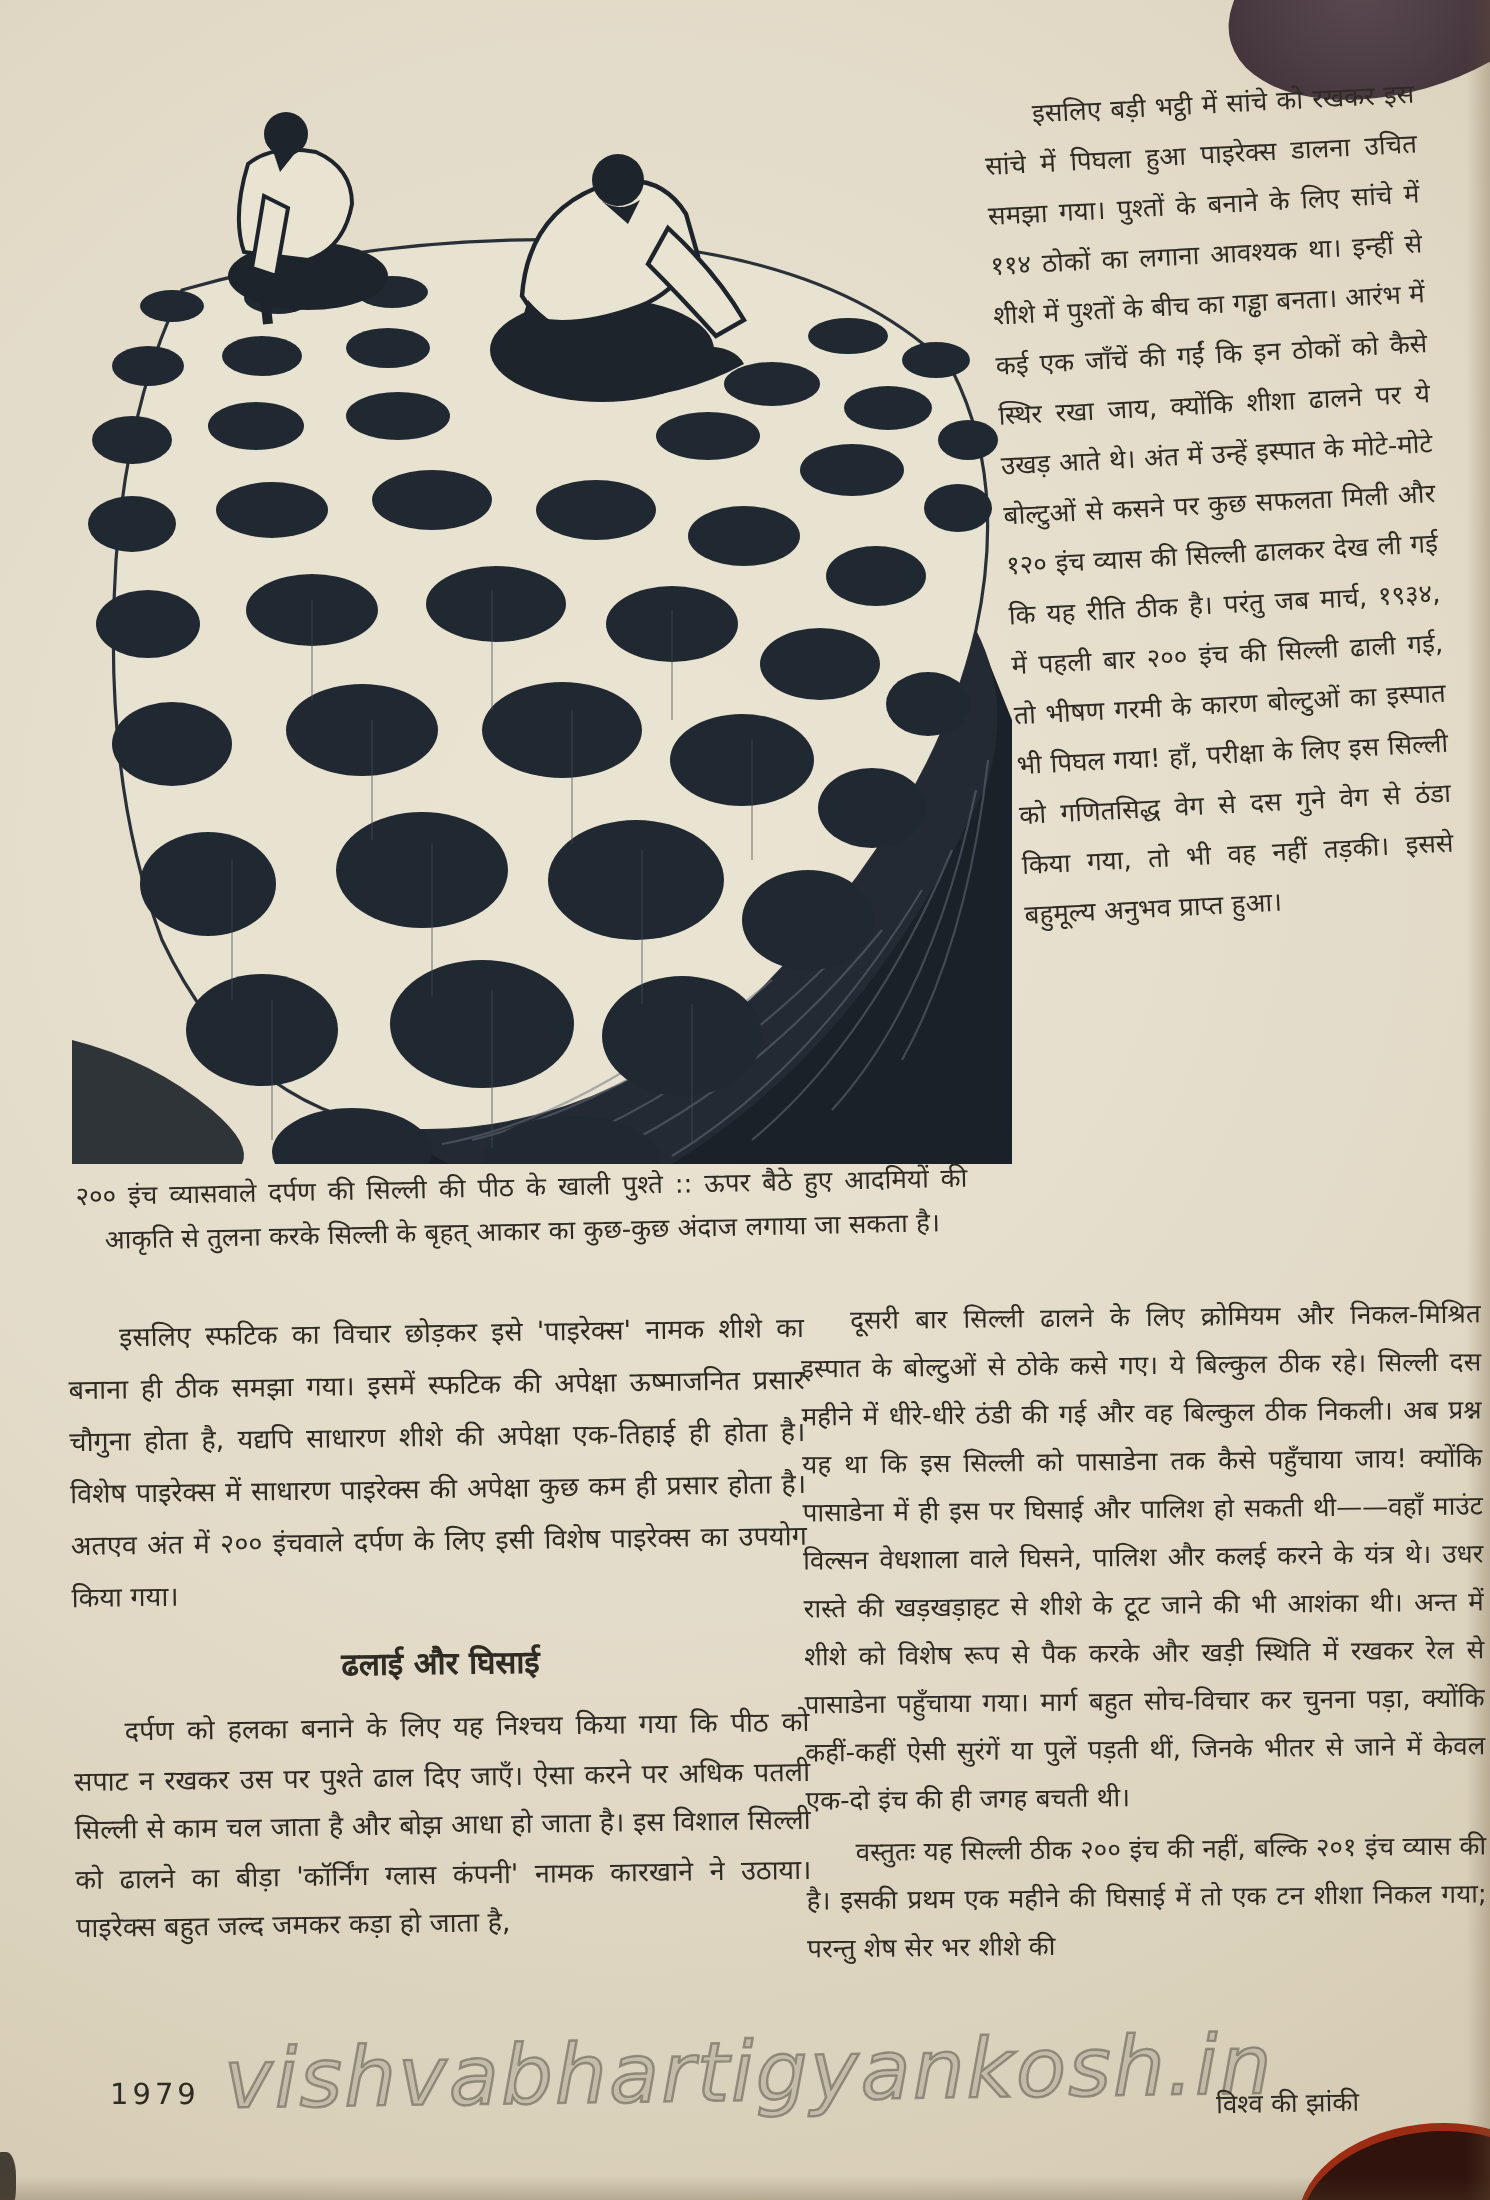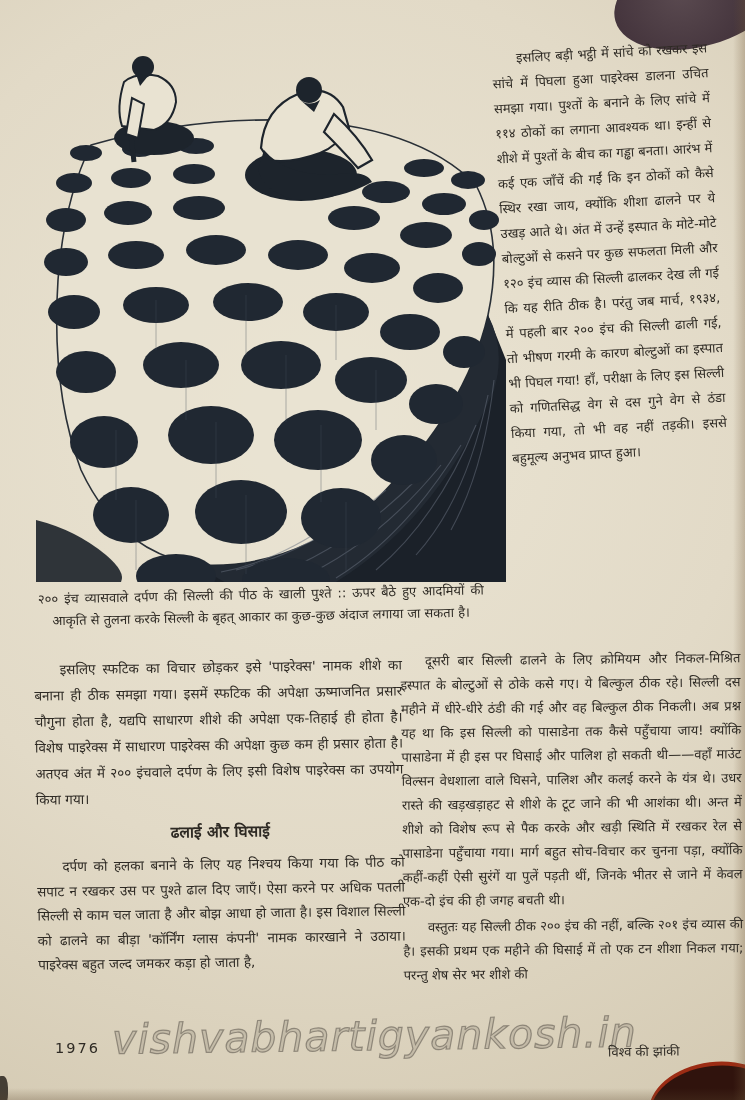--- a/index.html
+++ b/index.html
@@ -175,16 +175,16 @@
   <div id="right-top" class="txt">
     <p>इसलिए बड़ी भट्ठी में सांचे को रखकर इस सांचे में पिघला हुआ पाइरेक्स डालना उचित समझा गया। पुश्तों के बनाने के लिए सांचे में ११४ ठोकों का लगाना आवश्यक था। इन्हीं से शीशे में पुश्तों के बीच का गड्ढा बनता। आरंभ में कई एक जाँचें की गईं कि इन ठोकों को कैसे स्थिर रखा जाय, क्योंकि शीशा ढालने पर ये उखड़ आते थे। अंत में उन्हें इस्पात के मोटे-मोटे बोल्टुओं से कसने पर कुछ सफलता मिली और १२० इंच व्यास की सिल्ली ढालकर देख ली गई कि यह रीति ठीक है। परंतु जब मार्च, १९३४, में पहली बार २०० इंच की सिल्ली ढाली गई, तो भीषण गरमी के कारण बोल्टुओं का इस्पात भी पिघल गया! हाँ, परीक्षा के लिए इस सिल्ली को गणितसिद्ध वेग से दस गुने वेग से ठंडा किया गया, तो भी वह नहीं तड़की। इससे बहुमूल्य अनुभव प्राप्त हुआ।</p>
   </div>
 
   <div id="right-mid" class="txt">
     <p>दूसरी बार सिल्ली ढालने के लिए क्रोमियम और निकल-मिश्रित इस्पात के बोल्टुओं से ठोके कसे गए। ये बिल्कुल ठीक रहे। सिल्ली दस महीने में धीरे-धीरे ठंडी की गई और वह बिल्कुल ठीक निकली। अब प्रश्न यह था कि इस सिल्ली को पासाडेना तक कैसे पहुँचाया जाय! क्योंकि पासाडेना में ही इस पर घिसाई और पालिश हो सकती थी——वहाँ माउंट विल्सन वेधशाला वाले घिसने, पालिश और कलई करने के यंत्र थे। उधर रास्ते की खड़खड़ाहट से शीशे के टूट जाने की भी आशंका थी। अन्त में शीशे को विशेष रूप से पैक करके और खड़ी स्थिति में रखकर रेल से पासाडेना पहुँचाया गया। मार्ग बहुत सोच-विचार कर चुनना पड़ा, क्योंकि कहीं-कहीं ऐसी सुरंगें या पुलें पड़ती थीं, जिनके भीतर से जाने में केवल एक-दो इंच की ही जगह बचती थी।</p>
     <p>वस्तुतः यह सिल्ली ठीक २०० इंच की नहीं, बल्कि २०१ इंच व्यास की है। इसकी प्रथम एक महीने की घिसाई में तो एक टन शीशा निकल गया; परन्तु शेष सेर भर शीशे की</p>
   </div>
 
   <div id="watermark">vishvabhartigyankosh.in</div>
-  <div id="page-number">1976</div>
+  <div id="page-number">1979</div>
   <div id="edition-title">विश्व की झांकी</div>
 
 </div>
 
 </body></html>

